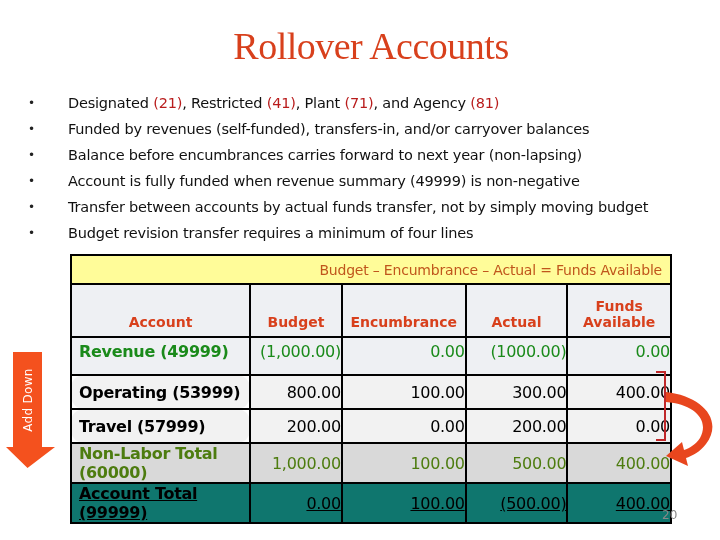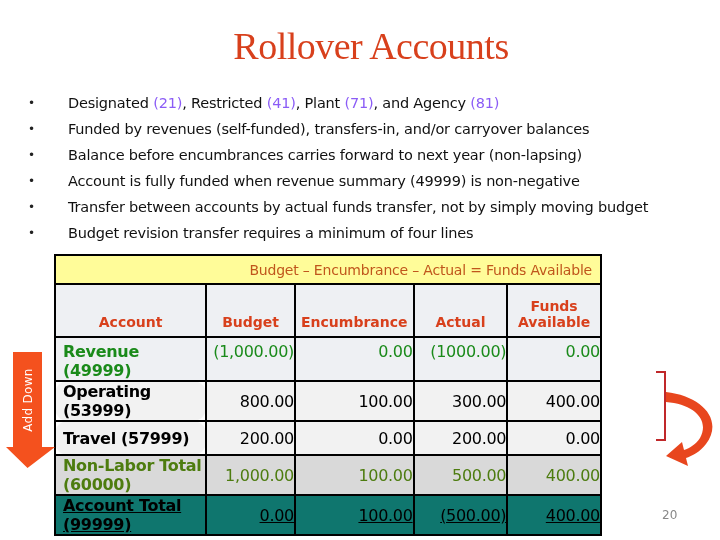--- a/index.html
+++ b/index.html
@@ -1,23 +1,23 @@
 <!DOCTYPE html>
 <html><head>
 <meta charset="utf-8">
 <style>
   html, body { margin: 0; padding: 0; }
   body { width: 720px; height: 540px; background: #ffffff; position: relative; overflow: hidden; font-family: "DejaVu Sans", sans-serif; }
   .title { position: absolute; left: 11px; width: 720px; top: 24px; text-align: center; font-family: Liberation Serif, serif; font-size: 38px; color: #d8401c; letter-spacing: -0.5px; }
   .bullets { position: absolute; left: 26px; top: 90px; margin: 0; padding: 0; list-style: none; }
   .bullets li { position: relative; height: 26px; line-height: 26px; font-size: 14.5px; color: #111; padding-left: 42px; white-space: nowrap; letter-spacing: -0.2px; }
   .bullets li .dot { position: absolute; left: 2px; top: 0; font-size: 12px; color: #222; }
-  .hl { color: #8b5cf6; }
+  .hl { color: #b91c1c; }
 
-  .eq-table { position: absolute; left: 54px; top: 254px; width: 548px; border-collapse: collapse; font-family: "DejaVu Sans", sans-serif; }
+  .eq-table { position: absolute; left: 70px; top: 254px; width: 602px; border-collapse: collapse; font-family: "DejaVu Sans", sans-serif; }
   .eq-table td, .eq-table th { border: 2px solid #000; padding: 0; }
   .formula-cell { background: #fffc99; height: 27px; text-align: right; padding-right: 8px !important; color: #c0561c; font-size: 14px; letter-spacing: -0.2px; }
   .hdr th { background: #eef0f3; color: #d8401c; font-weight: bold; font-size: 14px; vertical-align: bottom; padding-bottom: 6px !important; height: 45px; }
   .hdr th.acct { text-align: center; }
   .row td { height: 32px; font-size: 16px; letter-spacing: -0.3px; }
   .row td.lbl { text-align: left; padding-left: 7px; }
   .row td.num { text-align: right; }
   .row-rev td { background: #eef0f3; color: #1a8a1a; vertical-align: top; padding-top: 4px; }
   .row-rev td.lbl { font-weight: bold; }
   .row-op td, .row-tr td { background: #f2f2f2; color: #000; }

